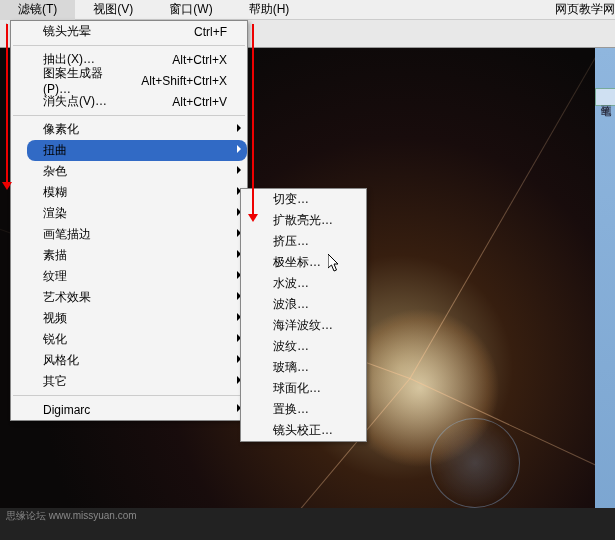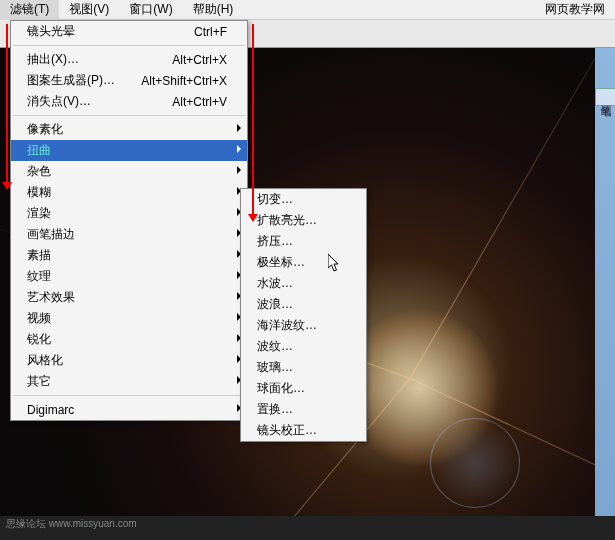--- a/index.html
+++ b/index.html
@@ -1,58 +1,58 @@
 <!DOCTYPE html>
 <html><head>
 <meta charset="utf-8">
 <style>
 * { margin: 0; padding: 0; box-sizing: border-box; font-family: "Microsoft YaHei", SimSun, Arial, sans-serif; }
 body { width: 615px; height: 540px; overflow: hidden; background: #000; position: relative; }
 
 .menubar { position: absolute; top: 0; left: 0; right: 0; height: 20px; background: #efefef; display: flex; align-items: center; border-bottom: 1px solid #ccc; z-index: 10; }
-.menubar-item { font-size: 12px; padding: 2px 10px; cursor: default; }
+.menubar-item { font-size: 12px; padding: 2px 18px; cursor: default; }
 .menubar-item.active { background: #d8d8d8; }
 .menubar-spacer { flex: 1; }
-.brand { font-size: 12px; padding-right: 10px; }
+.brand { font-size: 12px; padding-right: 0; }
 
 .toolbar { position: absolute; top: 20px; left: 0; right: 0; height: 28px; background: #e8e8e8; border-bottom: 1px solid #999; display: flex; align-items: center; z-index: 9; }
 .tool-icon { width: 22px; height: 22px; margin: 0 4px; background: #ddd; border: 1px solid #aaa; }
 .tool-field { width: 52px; height: 18px; border: 1px inset #999; background: #fff; margin: 0 4px; }
 .tool-label { font-size: 11px; color: #888; margin-left: 8px; }
 .tool-sep { width: 1px; height: 22px; background: #bbb; margin: 0 6px; }
 .webjx { position: absolute; right: 6px; top: 22px; font-size: 10px; color: #666; background: #ddd; padding: 1px 4px; border: 1px solid #aaa; }
 
 .sidepanel { position: absolute; top: 48px; right: 0; bottom: 0; width: 20px; background: linear-gradient(#8fb6de, #7ba5d0); z-index: 5; }
 .sidepanel-tab { writing-mode: vertical-rl; font-size: 11px; padding: 8px 2px; color: #223; background: #cfe0f2; margin-top: 40px; border: 1px solid #7a9; }
 
 .canvas { position: absolute; top: 48px; left: 0; right: 20px; bottom: 16px; background: radial-gradient(circle at 400px 320px, rgba(255,220,150,0.55) 0%, rgba(180,100,50,0.3) 22%, rgba(40,20,20,0.6) 45%, #0a0808 70%);} 
 .flare1 { position: absolute; left: 340px; top: 260px; width: 160px; height: 160px; border-radius: 50%; background: radial-gradient(circle, rgba(255,240,200,0.7), rgba(200,140,80,0.2) 60%, transparent 70%); }
 .flare2 { position: absolute; left: 430px; top: 370px; width: 90px; height: 90px; border-radius: 50%; border: 1px solid rgba(150,200,255,0.35); background: radial-gradient(circle, rgba(150,200,255,0.2), transparent 70%);} 
 .ray { position: absolute; left: 410px; top: 330px; width: 500px; height: 1px; background: linear-gradient(90deg, rgba(255,200,150,0.5), transparent); transform-origin: left center; }
 .r1 { transform: rotate(25deg);} .r2 { transform: rotate(200deg);} .r3 { transform: rotate(130deg);} .r4 { transform: rotate(-60deg);} 
 
 .menu { position: absolute; background: #f4f4f4; border: 1px solid #888; box-shadow: 2px 2px 4px rgba(0,0,0,0.3); font-size: 12px; z-index: 100; }
 .menu1 { top: 20px; left: 10px; width: 238px; }
 .menu2 { top: 188px; left: 240px; width: 127px; }
-.mi { display: flex; align-items: center; height: 21px; padding: 0 20px 0 16px; position: relative; cursor: default; }
-.mi.hl { background: #316ac5; color: #5eead4; }
+.mi { display: flex; align-items: center; height: 21px; padding: 0 20px 0 16px; position: relative; cursor: default; margin-left: 16px; }
+.mi.hl { background: #316ac5; color: #000000; border-radius: 8px; }
 .mi .shortcut { margin-left: auto; padding-left: 20px; text-align: right; }
 .mi .arrow { position: absolute; right: 6px; top: 5px; width: 0; height: 0; border-left: 4px solid #000; border-top: 4px solid transparent; border-bottom: 4px solid transparent; }
 .mi.hl .arrow { border-left-color: #fff; }
 .msep { height: 1px; background: #ccc; margin: 3px 2px; }
 
 .red-arrow { position: absolute; width: 2px; background: #e00; z-index: 200; }
 .red-arrow::after { content: ""; position: absolute; left: -4px; bottom: -8px; width: 0; height: 0; border-left: 5px solid transparent; border-right: 5px solid transparent; border-top: 8px solid #e00; }
 .ra1 { left: 6px; top: 24px; height: 158px; }
 .ra2 { left: 252px; top: 24px; height: 190px; }
 
 .cursor { position: absolute; width: 14px; height: 18px; z-index: 300; }
 .cursor svg { width: 14px; height: 18px; }
 
-.statusbar { position: absolute; left: 0; right: 0; bottom: 0; height: 24px; background: #222; color: #888; font-size: 10px; padding: 1px 6px; z-index: 50; }
+.statusbar { position: absolute; left: 0; right: 0; bottom: 0; height: 32px; background: #222; color: #888; font-size: 10px; padding: 1px 6px; z-index: 50; }
 </style>
 </head>
 <body>
 
 <div class="menubar">
   <div class="menubar-item active">滤镜(T)</div>
   <div class="menubar-item">视图(V)</div>
   <div class="menubar-item">窗口(W)</div>
   <div class="menubar-item">帮助(H)</div>
   <div class="menubar-spacer"></div>

